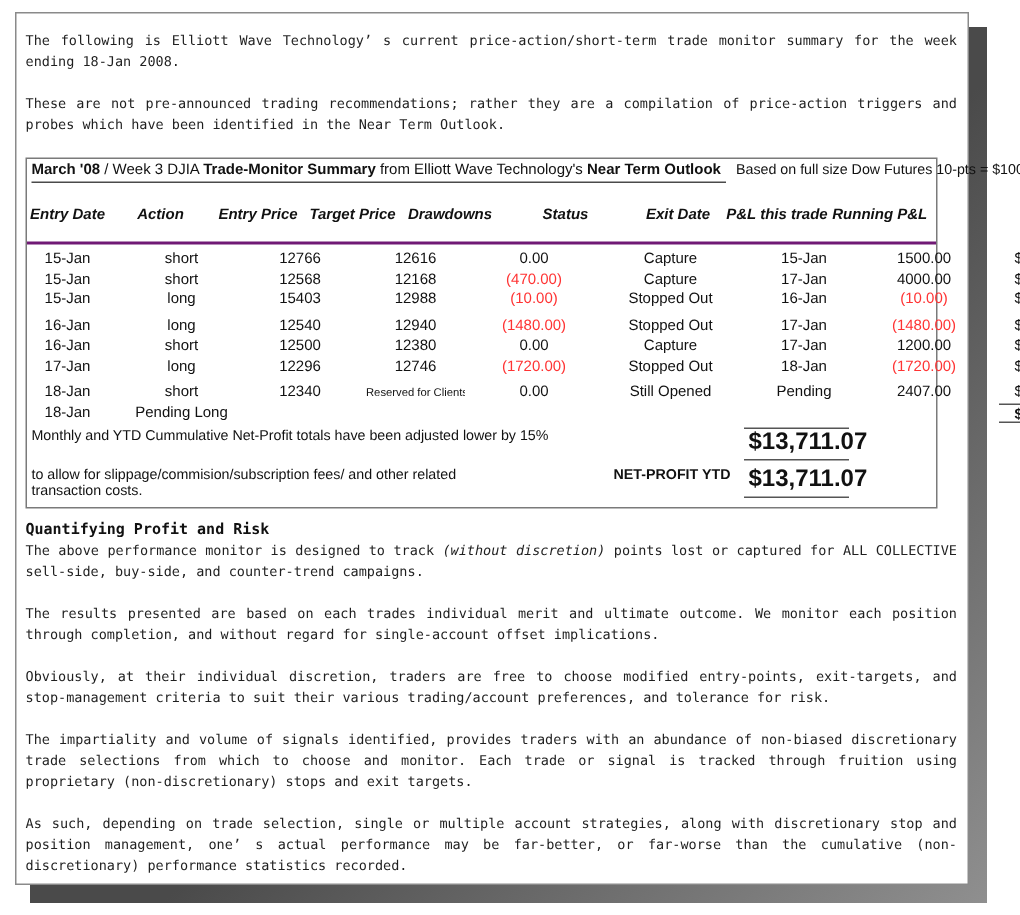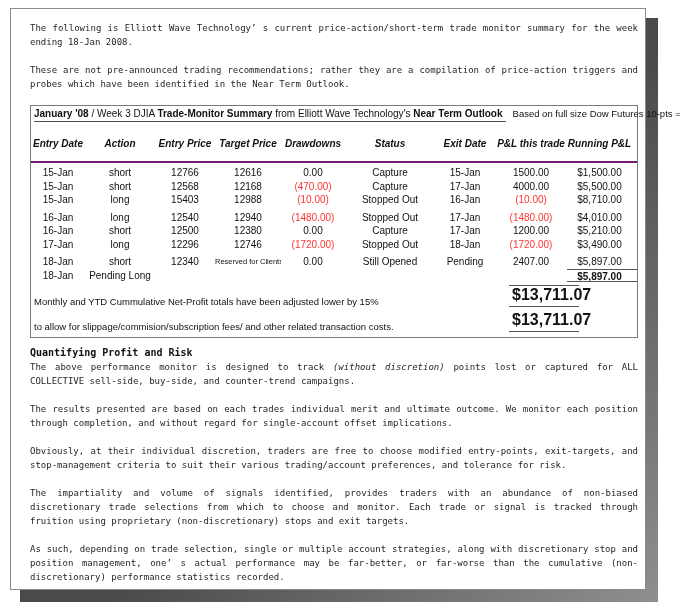--- a/index.html
+++ b/index.html
@@ -7,21 +7,21 @@
     width:680px; height:610px; background:#ffffff; position:relative;
     font-family:"Liberation Sans", sans-serif; overflow:hidden;
   }
   .shadow {
     position:absolute; left:20px; top:18px; width:638px; height:584px;
     background:linear-gradient(135deg,#4a4a4a 55%,#8f8f8f 100%);
   }
   .page {
     position:absolute; left:10px; top:8px; width:636px; height:582px;
     background:#ffffff; border:1px solid #8a8a8a; box-sizing:border-box;
-    padding:12px 7px 0 19px;
+    padding:12px 7px 0 6px;
   }
   .mono {
     font-family:"DejaVu Sans Mono", monospace; font-size:9px; line-height:14px;
     color:var(--text,#1f1f1f); text-align:justify; margin:0 0 14px 0;
   }
   .mono .it { font-style:italic; }
   .section-heading {
     font-family:"DejaVu Sans Mono", monospace; font-size:10px; font-weight:bold;
     color:#111; margin:8px 0 0 0; line-height:14px; text-align:left;
   }
@@ -32,47 +32,47 @@
   }
   .tm-title { padding:2px 3px 0 3px; height:17px; white-space:nowrap; }
   .tm-title .tleft { display:inline-block; border-bottom:1px solid #4a4a4a; padding:0 3px 2px 0; }
   .tm-title .b { font-weight:bold; }
   .tm-title .based { margin-left:7px; font-size:9.5px; }
   .tm-grid { display:grid; grid-template-columns:54px 70px 60px 66px 64px 90px 60px 72px 70px; }
   .tm-grid > div { text-align:center; overflow:hidden; white-space:nowrap; }
   .tm-grid > .c9 { text-align:center; padding-right:5px; box-sizing:border-box; }
   .thead { margin-top:13px; font-weight:bold; padding-bottom:12px; border-bottom:2px solid #701a75;font-style:italic; }
   .tbody { padding-top:3px; }
-  .trow { height:13.5px; line-height:13.5px; }
+  .trow { height:13.5px; line-height:13.5px;gap:14px; }
   .trow.gap { margin-top:4px; }
   .neg { color:var(--neg,#ff3333); }
   .small { font-size:7.5px; }
   .total-cell { font-weight:bold; border-top:1px solid #555; border-bottom:1px solid #555; }
-  .tfoot-row { display:flex; align-items:flex-end; margin-top:3px; }
+  .tfoot-row { display:flex; align-items:flex-start; margin-top:3px; }
   .tfoot-row.last { margin-top:4px; padding-bottom:5px; }
   .fnote { flex:1; font-size:9.5px; padding-left:3px; color:#111; text-align:left; }
   .flabel { width:152px; text-align:right; font-weight:bold; font-size:9.5px; }
   .fvalue { width:64px; margin-left:9px; margin-right:58px; font-weight:bold; font-size:16px; text-align:left; padding:0 3px 2px 3px; }
   .fvalue.v1 { border-top:1px solid #555; border-bottom:1px solid #555; }
   .fvalue.v2 { border-bottom:1px solid #555; }
 </style>
 </head>
 <body>
 
 <div class="shadow"></div>
 
 <div class="page">
 
   <p class="mono">The following is Elliott Wave Technology’ s current price-action/short-term trade monitor summary for the week ending 18-Jan 2008.</p>
   <p class="mono">These are not pre-announced trading recommendations; rather they are a compilation of price-action triggers and probes which have been identified in the Near Term Outlook.</p>
 
   <div class="tm-table">
 
     <div class="tm-title">
-      <span class="tleft"><span class="b">January '08</span><span> / Week 3 DJIA </span><span class="b">Trade-Monitor Summary</span><span> from Elliott Wave Technology's </span><span class="b">Near Term Outlook</span></span><span class="based">Based on full size Dow Futures 10-pts = $100.00</span>
+      <span class="tleft"><span class="b">March '08</span><span> / Week 3 DJIA </span><span class="b">Trade-Monitor Summary</span><span> from Elliott Wave Technology's </span><span class="b">Near Term Outlook</span></span><span class="based">Based on full size Dow Futures 10-pts = $100.00</span>
     </div>
 
     <div class="tm-grid thead">
       <div class="c1">Entry Date</div>
       <div class="c2">Action</div>
       <div class="c3">Entry Price</div>
       <div class="c4">Target Price</div>
       <div class="c5">Drawdowns</div>
       <div class="c6">Status</div>
       <div class="c7">Exit Date</div>
@@ -179,20 +179,21 @@
       </div>
 
     </div>
 
     <div class="tfoot-row">
       <div class="fnote">Monthly and YTD Cummulative Net-Profit totals have been adjusted lower by 15%</div>
       <div class="fvalue v1">$13,711.07</div>
     </div>
     <div class="tfoot-row last">
       <div class="fnote">to allow for slippage/commision/subscription fees/ and other related transaction costs.</div>
+      <div class="flabel">NET-PROFIT YTD</div>
       <div class="fvalue v2">$13,711.07</div>
     </div>
 
   </div>
 
   <p class="section-heading">Quantifying Profit and Risk</p>
 
   <p class="mono"><span>The above performance monitor is designed to track </span><span class="it">(without discretion)</span><span> points lost or captured for ALL COLLECTIVE sell-side, buy-side, and counter-trend campaigns.</span></p>
   <p class="mono">The results presented are based on each trades individual merit and ultimate outcome.  We monitor each position through completion, and without regard for single-account offset implications.</p>
   <p class="mono">Obviously, at their individual discretion, traders are free to choose modified entry-points, exit-targets, and stop-management criteria to suit their various trading/account preferences, and tolerance for risk.</p>

